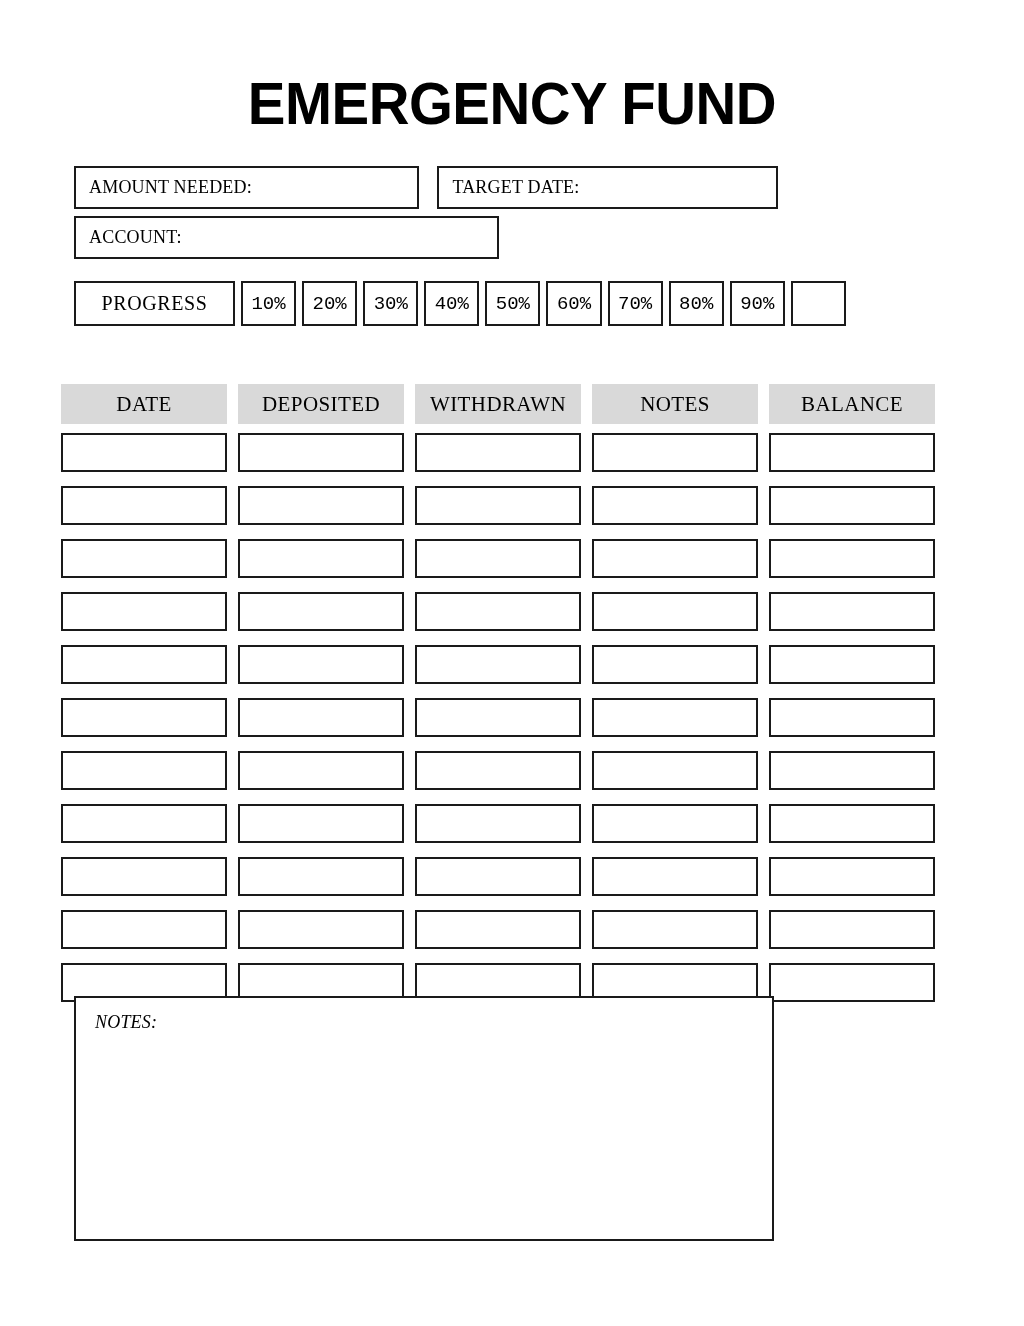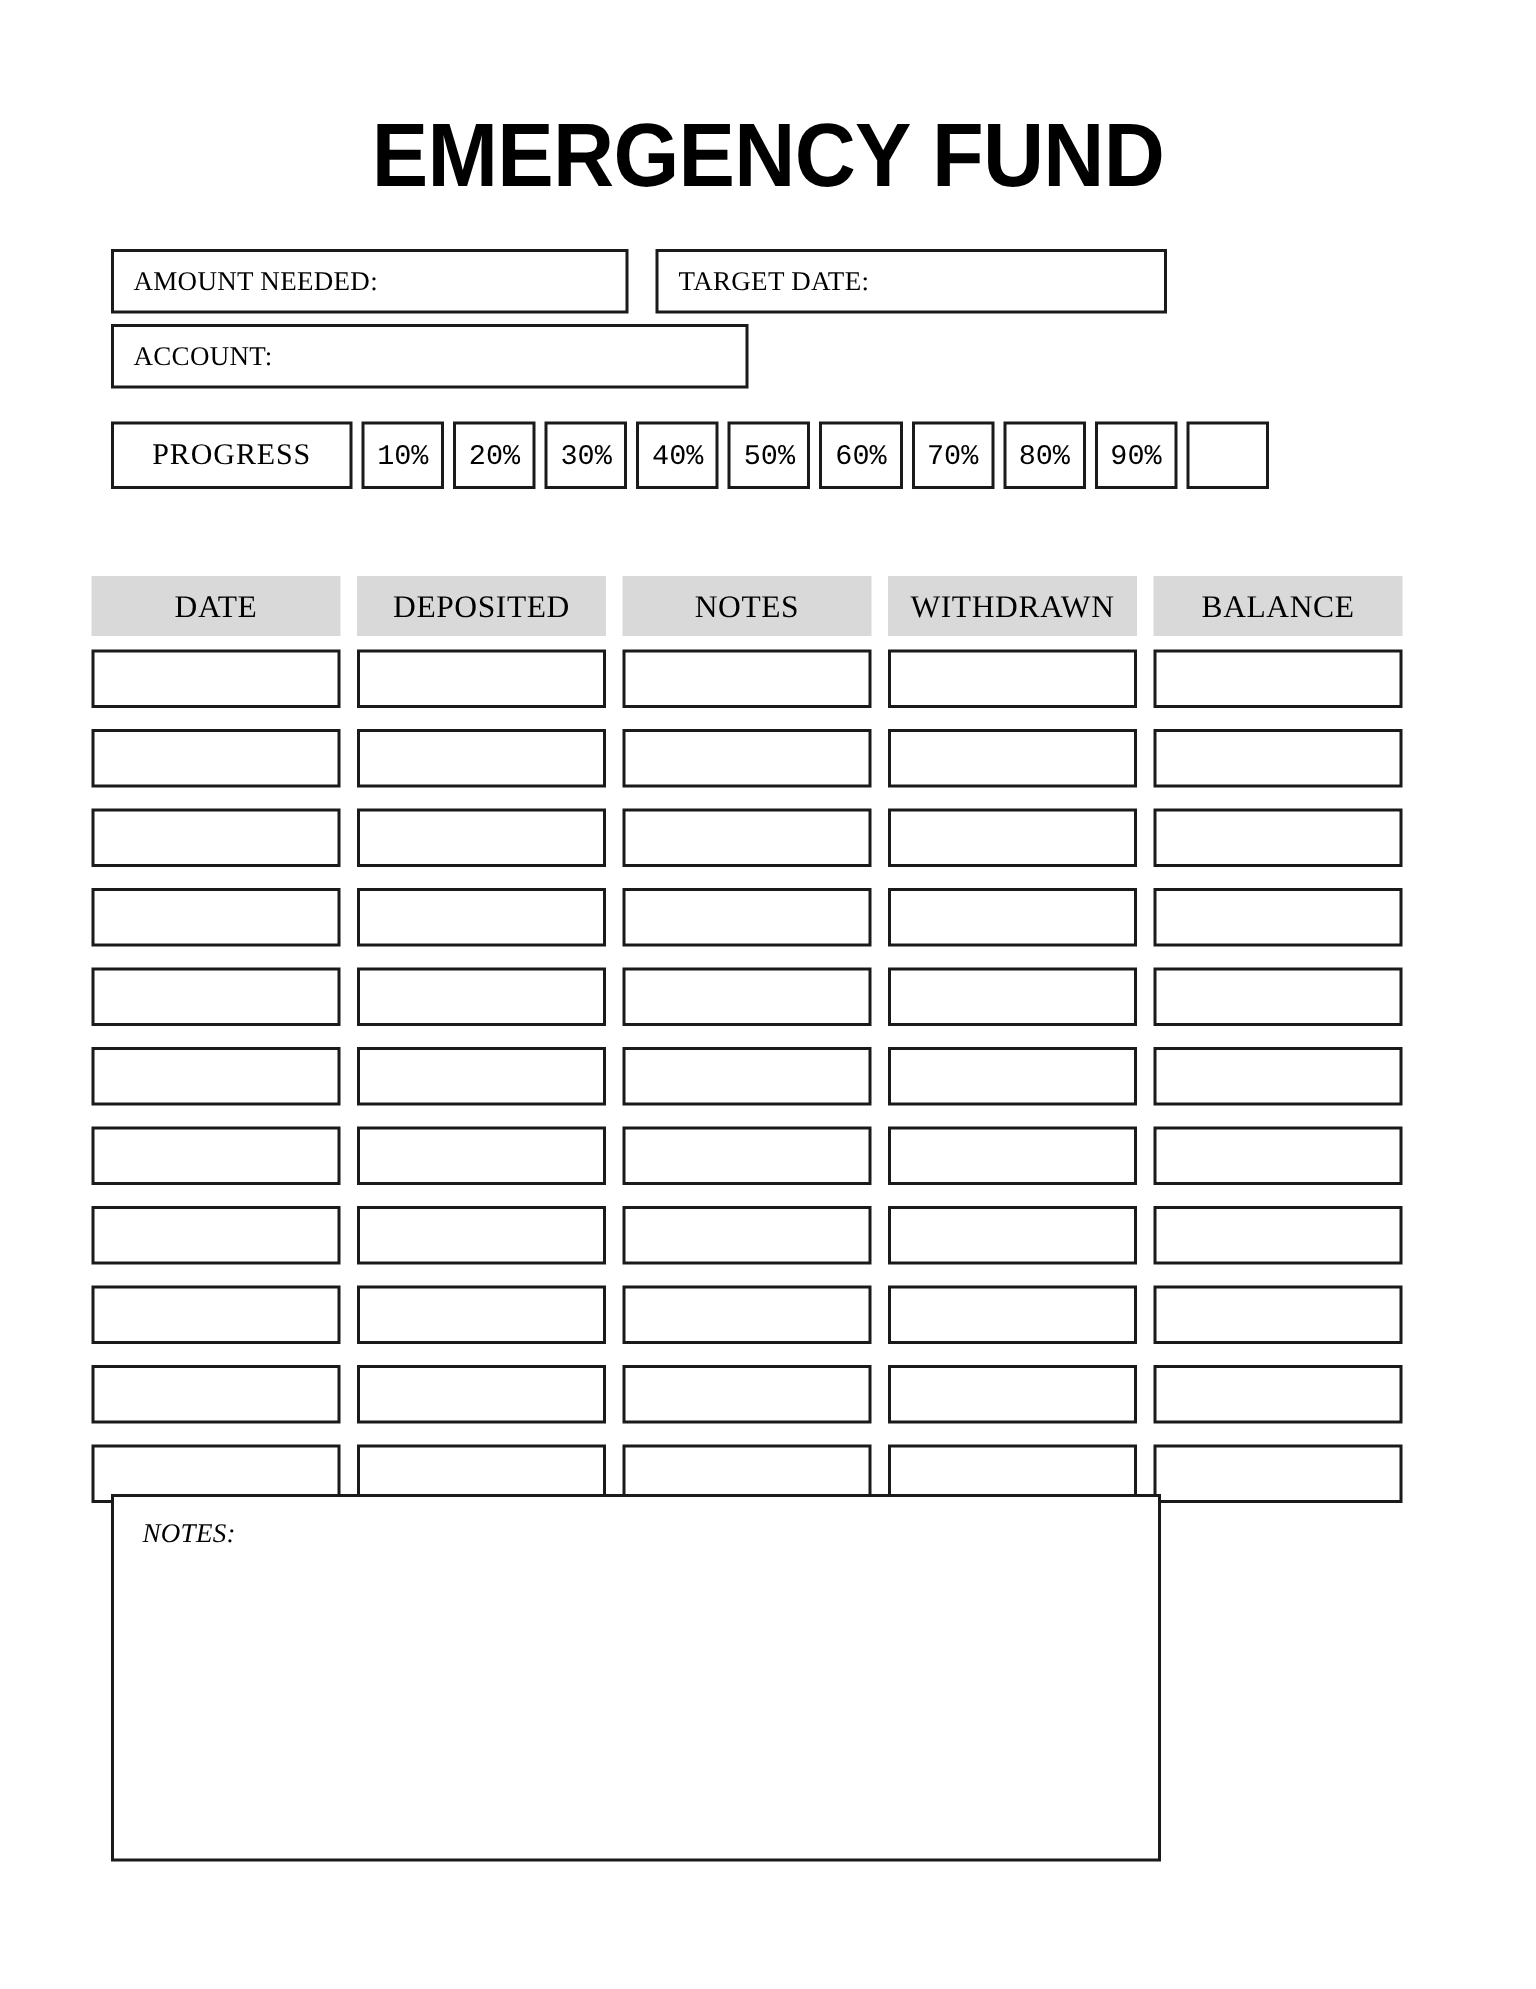--- a/index.html
+++ b/index.html
@@ -204,22 +204,22 @@
       <div class="progress-cell">80%</div>
       <div class="progress-cell">90%</div>
       <div class="progress-cell"></div>
     </div>
 
   <div class="table">
     <div class="table-head">
 
     <div class="th">DATE</div>
         <div class="th">DEPOSITED</div>
+        <div class="th">WITHDRAWN</div>
         <div class="th">NOTES</div>
-        <div class="th">WITHDRAWN</div>
         <div class="th">BALANCE</div>
       </div>
     <div class="table-body">
 
     <div class="tr">
           <div class="td"></div>
           <div class="td"></div>
           <div class="td"></div>
           <div class="td"></div>
           <div class="td"></div>

